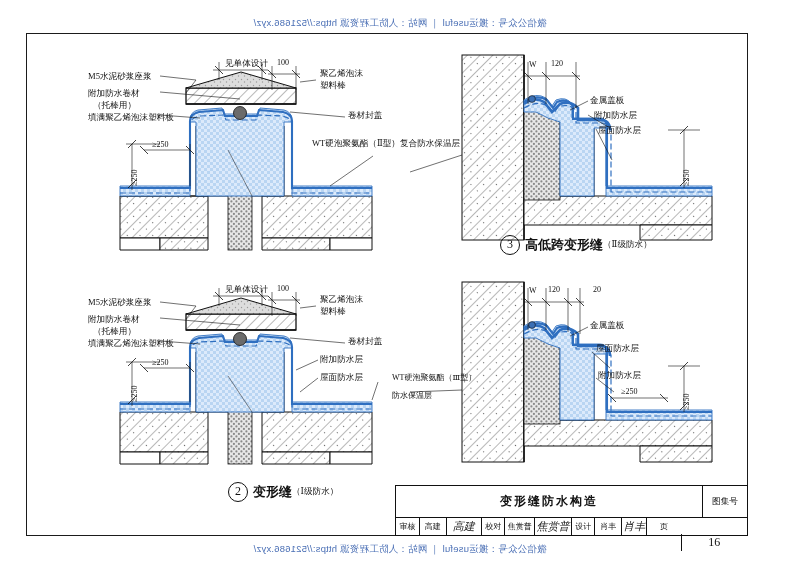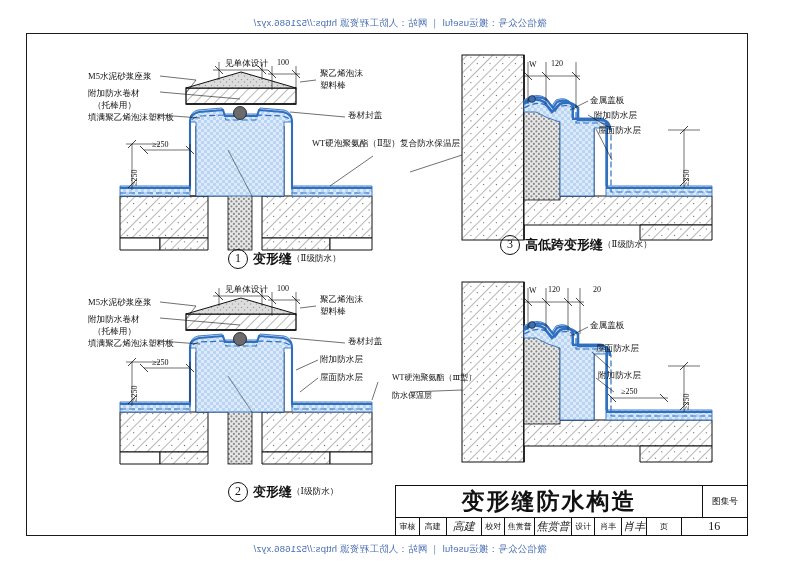--- a/index.html
+++ b/index.html
@@ -36,32 +36,32 @@
            vertical-align:middle;margin-right:5px;}
   .cap-main{font-size:13px;font-weight:bold;vertical-align:middle;}
   .cap-sub{font-size:8.6px;vertical-align:middle;}
 
   
   .tb{position:absolute;left:395px;top:485px;width:353px;height:51px;
       border:1.6px solid #111;box-sizing:border-box;background:#fff;}
   .tb-top{position:absolute;left:0;top:0;right:0;height:32px;
           border-bottom:1.1px solid #111;box-sizing:border-box;display:flex;}
   .tb-title{flex:1;display:flex;align-items:center;justify-content:center;
-            font-size:23px;font-weight:bold;letter-spacing:2px;}
+            font-size:12px;font-weight:bold;letter-spacing:2px;}
   .tb-nolab{width:44px;border-left:1.1px solid #111;display:flex;align-items:center;
             justify-content:center;font-size:8.6px;}
   .tb-noval{width:86px;border-left:1.1px solid #111;display:flex;align-items:center;
             justify-content:center;font-size:10px;}
   .tb-bot{position:absolute;left:0;top:32px;right:0;bottom:0;display:flex;}
   .c{display:flex;align-items:center;justify-content:center;font-size:8px;
      border-left:1.1px solid #111;box-sizing:border-box;height:100%;}
   .c:first-child{border-left:none;}
   .sig{font-family:"Liberation Serif","DejaVu Serif",serif;font-style:italic;
        font-size:11px;color:#1b1b1b;}
-  .pg{font-size:12px;}
+  .pg{font-size:12px;margin-top:16px;}
 </style>
 </head>
 <body>
 
 <div class="sheet">
 
   <div class="wm wm-top">微信公众号：搬运useful ｜ 网站：人防工程资源 https://521686.xyz/</div>
   <div class="wm wm-bot">微信公众号：搬运useful ｜ 网站：人防工程资源 https://521686.xyz/</div>
 
   <div class="frame"></div>
@@ -316,23 +316,20 @@
   <div class="lbl" style="left:88px;top:112px;">填满聚乙烯泡沫塑料板</div>
   <div class="lbl" style="left:225px;top:58px;">见单体设计</div>
   <div class="lbl" style="left:320px;top:68px;">聚乙烯泡沫</div>
   <div class="lbl" style="left:320px;top:80px;">塑料棒</div>
   <div class="lbl" style="left:348px;top:110px;">卷材封盖</div>
   <div class="lbl" style="left:312px;top:138px;">WT硬泡聚氨酯（Ⅱ型）复合防水保温层</div>
   <div class="dim" style="left:277px;top:58px;">100</div>
   <div class="dim vert" style="left:130px;top:186px;">≥250</div>
   <div class="dim" style="left:152px;top:140px;">≥250</div>
 
-  <div class="caption" style="left:228px;top:249px;">
-    <span class="cap-num">1</span><span class="cap-main">变形缝</span><span class="cap-sub">（Ⅱ级防水）</span>
-  </div>
 
   <div class="lbl" style="left:88px;top:297px;">M5水泥砂浆座浆</div>
   <div class="lbl" style="left:88px;top:314px;">附加防水卷材</div>
   <div class="lbl" style="left:93px;top:326px;">（托棒用）</div>
   <div class="lbl" style="left:88px;top:338px;">填满聚乙烯泡沫塑料板</div>
   <div class="lbl" style="left:225px;top:284px;">见单体设计</div>
   <div class="lbl" style="left:320px;top:294px;">聚乙烯泡沫</div>
   <div class="lbl" style="left:320px;top:306px;">塑料棒</div>
   <div class="lbl" style="left:348px;top:336px;">卷材封盖</div>
   <div class="lbl" style="left:320px;top:354px;">附加防水层</div>

